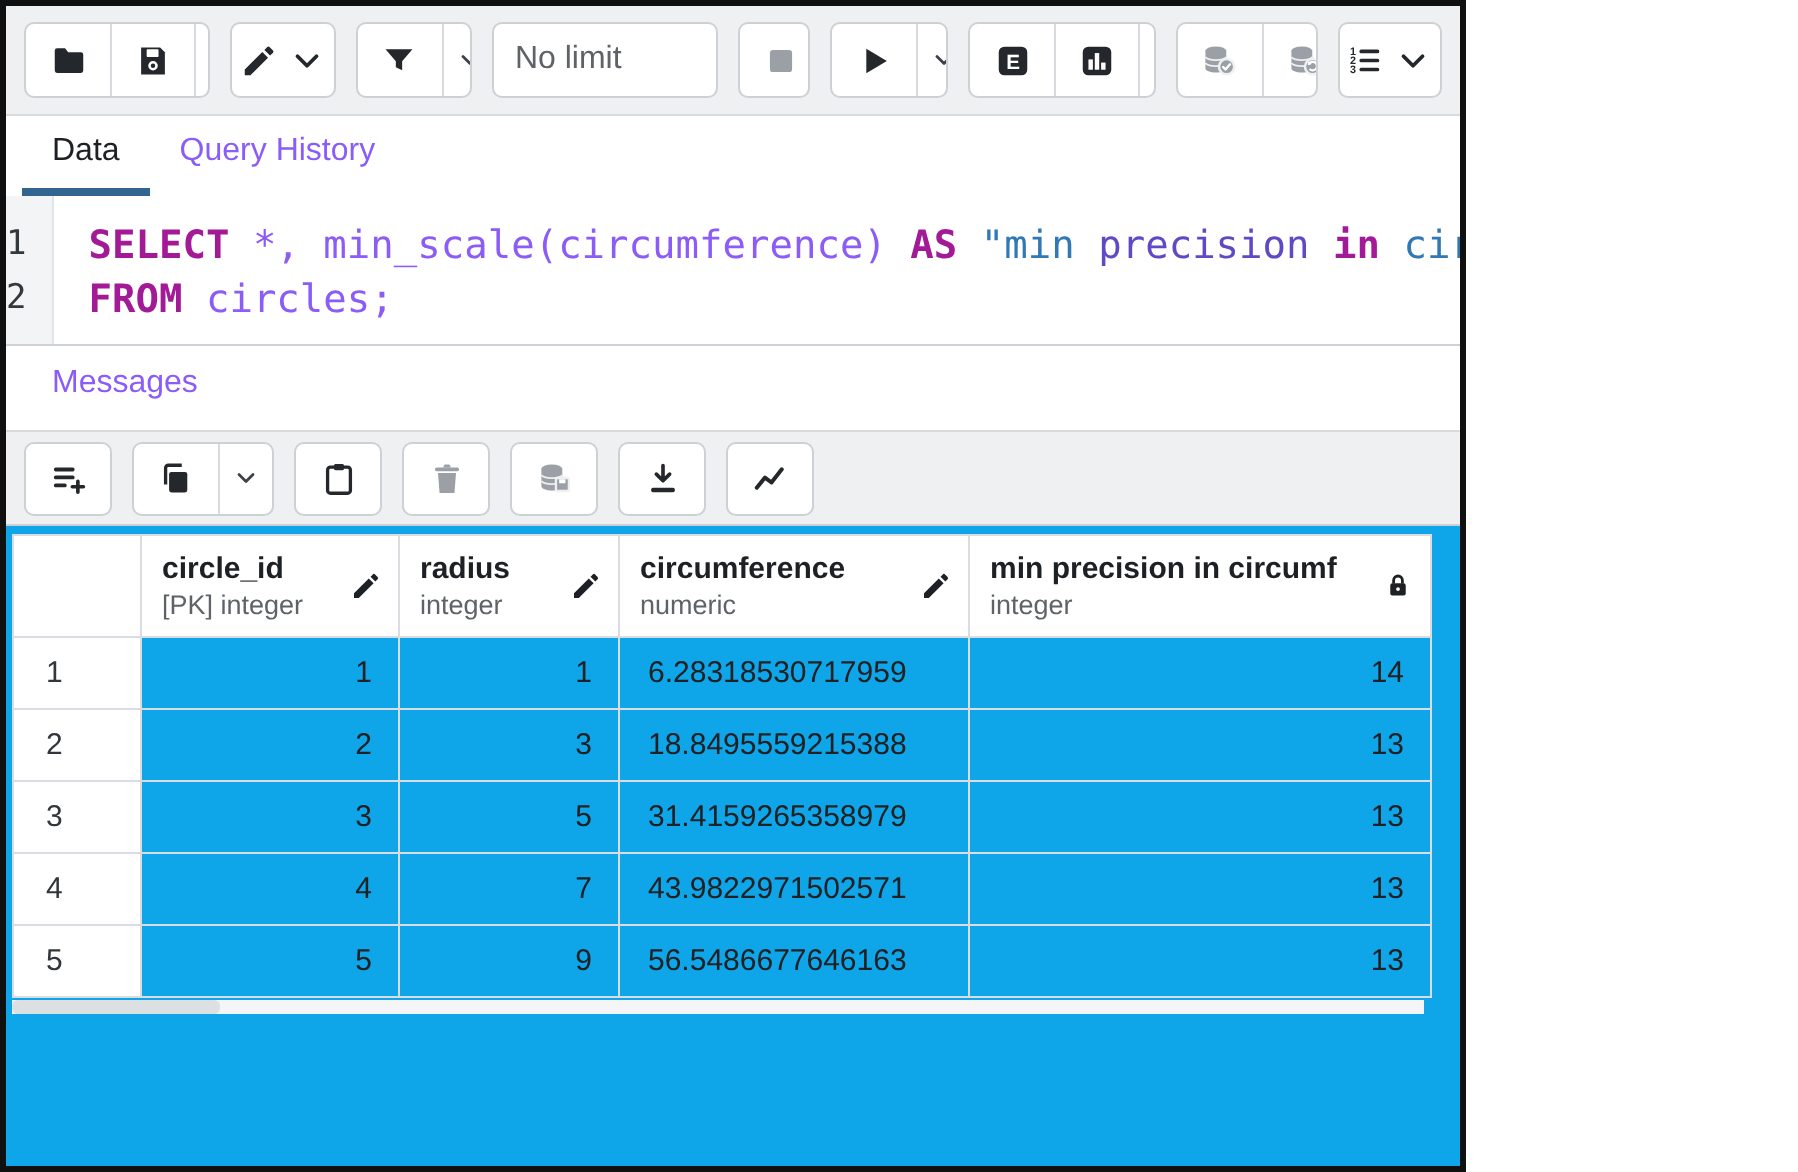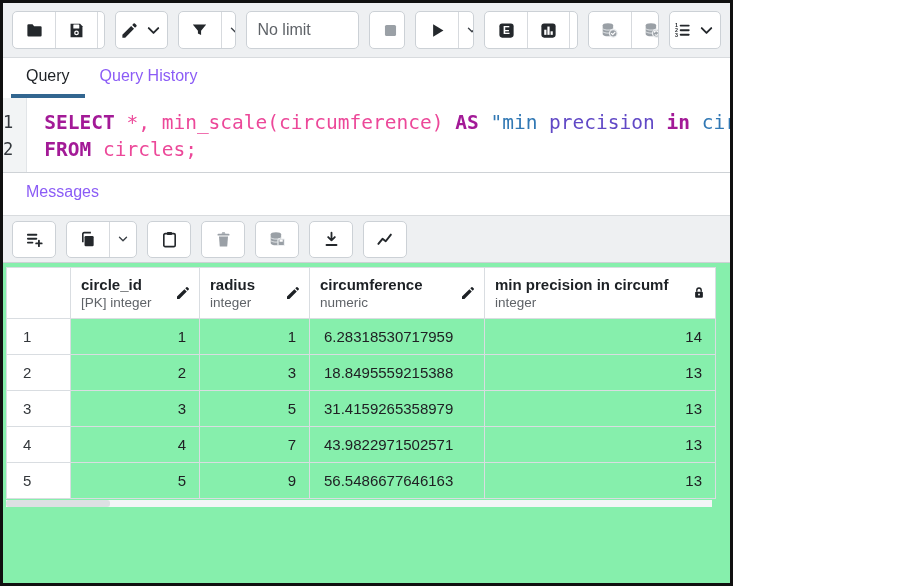--- a/index.html
+++ b/index.html
@@ -33,24 +33,24 @@
   .tab{display:flex; align-items:center; padding:0 15px; font-size:16px; color:#8b5cf6; cursor:pointer; border-bottom:4px solid transparent;}
   .tab.active{color:#1d2125; border-bottom-color:var(--accent);}
 
   
   .editor{height:75px; display:flex; border-bottom:1px solid #ced2d6; font-family:"DejaVu Sans Mono", monospace; flex:0 0 auto; background:#fff;}
   .gutter{width:58px; background:#f2f4f5; border-right:1px solid #e2e5e8; padding:11px 13px 0 0; text-align:right; color:#33383d; font-size:17px; line-height:27px;}
   .code{padding:11px 0 0 17px; font-size:19.5px; line-height:27px; white-space:pre; color:var(--txt); flex:1; cursor:text;}
   .tok-kw{color:var(--kw); font-weight:bold;}
   .tok-str{color:var(--str);}
   .tok-typ{color:var(--typ);}
-  .tok-pl{color:#ec4899;}
+  .tok-pl{color:#8b5cf6;}
 
   
-  .gridwrap{flex:1; background:#86efac; padding:4px 0 0 3px; overflow:hidden;}
+  .gridwrap{flex:1; background:#0ea5e9; padding:4px 0 0 3px; overflow:hidden;}
   table.grid{border-collapse:collapse; table-layout:fixed; font-size:15px; color:var(--txt);}
   .grid th, .grid td{border:1px solid var(--grid-line); overflow:hidden; white-space:nowrap;}
   .grid thead th{height:51px; background:#fff; vertical-align:middle; padding:0 8px 0 10px; text-align:left; font-weight:normal; cursor:pointer;}
   .hwrap{display:flex; align-items:center; gap:6px;}
   .hname{font-weight:bold; font-size:15px; line-height:19px; color:#1d2125;}
   .htype{font-size:13.5px; line-height:17px; color:#5f6368; font-weight:normal;}
   .hicon{margin-left:auto; color:#1d2125; display:flex;}
   .hicon svg{width:16px; height:16px;}
   .grid tbody td, .grid tbody th{height:36px; font-weight:normal; cursor:cell;}
   td.al-r{text-align:right; padding-right:13px;}
@@ -222,21 +222,21 @@
           <span class="ico">
             <svg viewBox="0 0 24 24" xmlns="http://www.w3.org/2000/svg" fill="currentColor">
               <path d="M6 9l6 6 6-6" fill="none" stroke="currentColor" stroke-width="2.4" stroke-linecap="round" stroke-linejoin="round"></path>
             </svg>
           </span>
         </div>
       </div>
     </div>
   <div class="tabbar tabbar-editor" id="editor-tabs">
       <div class="tab active">
-        <span>Query</span>
+        <span>Data</span>
       </div>
       <div class="tab">
         <span>Query History</span>
       </div>
     </div>
   <div class="editor">
     <div class="gutter" id="gutter">
         <div>1</div>
         <div>2</div>
       </div>

